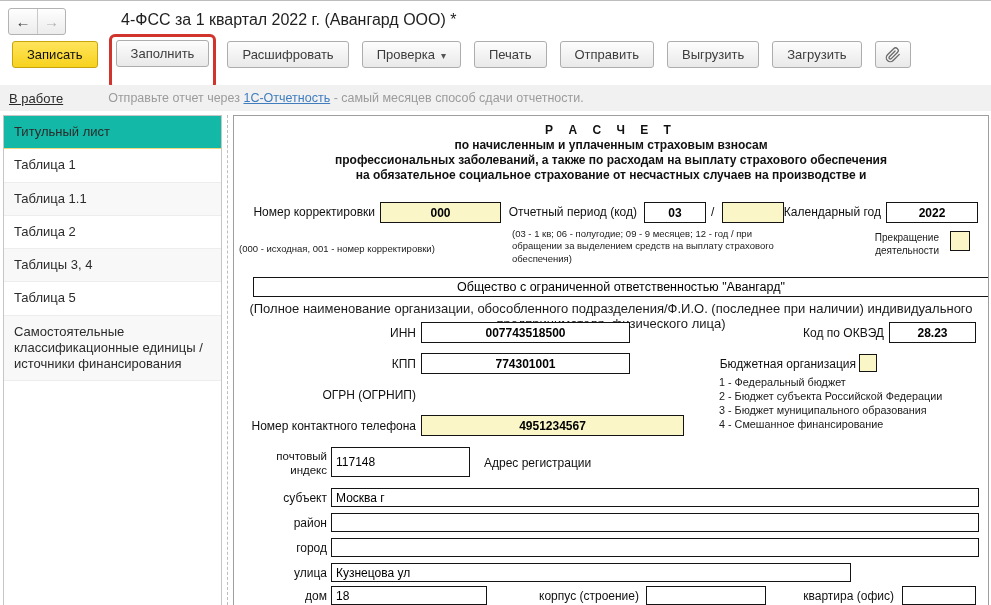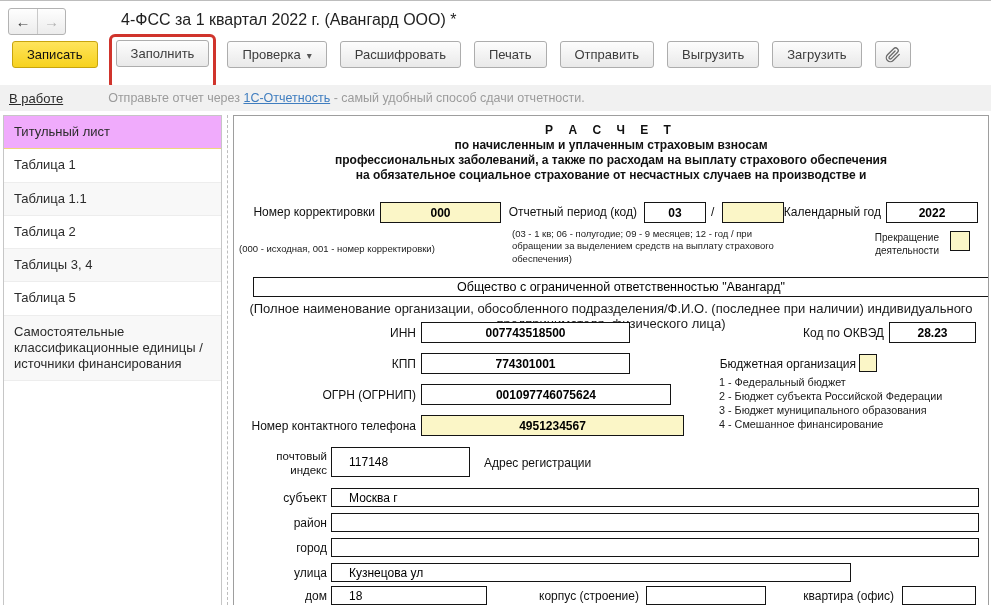--- a/index.html
+++ b/index.html
@@ -41,36 +41,36 @@
   .status-msg { margin-left:45px; font-size:12.5px; color:#9b9b9b; }
   .status-msg a { color:#3f7dbf; text-decoration:underline; cursor:pointer; }
 
   
   .content { position:absolute; top:112px; left:0; right:0; bottom:0; }
   .sidebar { position:absolute; left:3px; top:2px; width:219px; bottom:-2px;
     border:1px solid #c6c6c6; background:#fff; }
   .sb-item { padding:8px 10px; font-size:13px; color:#2b2b2b; cursor:pointer;
     line-height:1.25; border-bottom:1px solid #ededed; background:#fff; }
   .sb-item:nth-child(odd) { background:#f8f8f8; }
-  .sb-item.active { background:#f0abfc; border-bottom-color:#eed77c; }
+  .sb-item.active { background:#14b8a6; border-bottom-color:#eed77c; }
   .splitter { position:absolute; left:227px; top:2px; bottom:0;
     border-left:1px dashed #bdbdbd; }
 
   .form-panel { position:absolute; left:233px; top:2px; width:756px; height:600px;
     border:1px solid #9e9e9e; background:#fff; overflow:hidden; font-size:12px; }
   .abs { position:absolute; }
   .lbl { font-size:12px; color:#111; white-space:nowrap; }
   .r { text-align:right; }
   .small { font-size:9.5px; color:#1a1a1a; line-height:1.3; }
 
   .fld { border:1.5px solid #141414; background:#fff; height:21px; font-size:12px;
     font-family:"Liberation Sans", sans-serif; outline:none; border-radius:0; }
   .fld.c { text-align:center; font-weight:bold; }
   .fld.yellow { background:#fbf6c7; }
-  .fld.thin { border-width:1px; height:19px; padding-left:17px; font-weight:normal; text-align:left; }
+  .fld.thin { border-width:1px; height:19px; padding-left:4px; font-weight:normal; text-align:left; }
   .chk { display:inline-block; border:1px solid #141414; background:#fbf6c7; cursor:pointer; }
 
   .form-header { position:absolute; top:7px; left:0; width:100%; text-align:center;
     font-weight:bold; font-size:12px; line-height:15px; color:#111; }
   .fh1 { letter-spacing:6px; }
   .caption-center { position:absolute; width:100%; text-align:center; font-size:13px; color:#1a1a1a; }
 </style>
 </head>
 <body>
 
@@ -80,36 +80,36 @@
     <button class="nav-btn nav-fwd"><span>→</span></button>
   </div>
   <div class="page-title">4-ФСС за 1 квартал 2022 г. (Авангард ООО) *</div>
 </div>
 
 <div class="toolbar">
   <button class="btn btn-save">Записать</button>
   <span class="red-annotation">
     <button class="btn">Заполнить</button>
   </span>
+  <button class="btn">Расшифровать</button>
   <button class="btn"><span>Проверка</span><span class="caret">▾</span></button>
-  <button class="btn">Расшифровать</button>
   <button class="btn">Печать</button>
   <button class="btn">Отправить</button>
   <button class="btn">Выгрузить</button>
   <button class="btn">Загрузить</button>
   <button class="btn btn-attach">
     <svg width="16" height="16" viewBox="0 0 24 24" fill="none" stroke="#6a6a6a" stroke-width="2" stroke-linecap="round" stroke-linejoin="round">
         <path d="M21.44 11.05l-9.19 9.19a6 6 0 0 1-8.49-8.49l9.19-9.19a4 4 0 0 1 5.66 5.66l-9.2 9.19a2 2 0 0 1-2.83-2.83l8.49-8.48"></path>
       </svg>
   </button>
 </div>
 
 <div class="statusbar">
   <a class="state-link">В работе</a>
-  <span class="status-msg"><span>Отправьте отчет через </span><a>1С-Отчетность</a><span> - самый удобный способ сдачи отчетности.</span></span>
+  <span class="status-msg"><span>Отправьте отчет через </span><a>1С-Отчетность</a><span> - самый месяцев способ сдачи отчетности.</span></span>
 </div>
 
 <div class="content">
 
   <div class="sidebar">
     <div class="sb-item active">Титульный лист</div>
     <div class="sb-item">Таблица 1</div>
     <div class="sb-item">Таблица 1.1</div>
     <div class="sb-item">Таблица 2</div>
     <div class="sb-item">Таблицы 3, 4</div>
@@ -149,21 +149,20 @@
     <input class="fld c abs" style="left: 187px; top: 206px; width: 209px;" value="007743518500">
     <div class="abs lbl r" style="left:480px;top:210px;width:170px">Код по ОКВЭД</div>
     <input class="fld c abs" style="left: 655px; top: 206px; width: 87px;" value="28.23">
 
     <div class="abs lbl r" style="left:60px;top:241px;width:122px">КПП</div>
     <input class="fld c abs" style="left: 187px; top: 237px; width: 209px;" value="774301001">
     <div class="abs lbl r" style="left:440px;top:241px;width:182px">Бюджетная организация</div>
     <span class="chk abs" style="left:625px;top:238px;width:18px;height:18px"></span>
 
     <div class="abs lbl r" style="left:20px;top:272px;width:162px">ОГРН (ОГРНИП)</div>
-    <input class="fld c abs" style="left: 187px; top: 268px; width: 250px;" value="001097746075624">
     <div class="abs" style="left:485px;top:259px;font-size:10.8px;line-height:14px">
       <div>1 - Федеральный бюджет</div>
       <div>2 - Бюджет субъекта Российской Федерации</div>
       <div>3 - Бюджет муниципального образования</div>
       <div>4 - Смешанное финансирование</div>
     </div>
 
     <div class="abs lbl r" style="left:0;top:303px;width:182px">Номер контактного телефона</div>
     <input class="fld c yellow abs" style="left: 187px; top: 299px; width: 263px;" value="4951234567">
 

